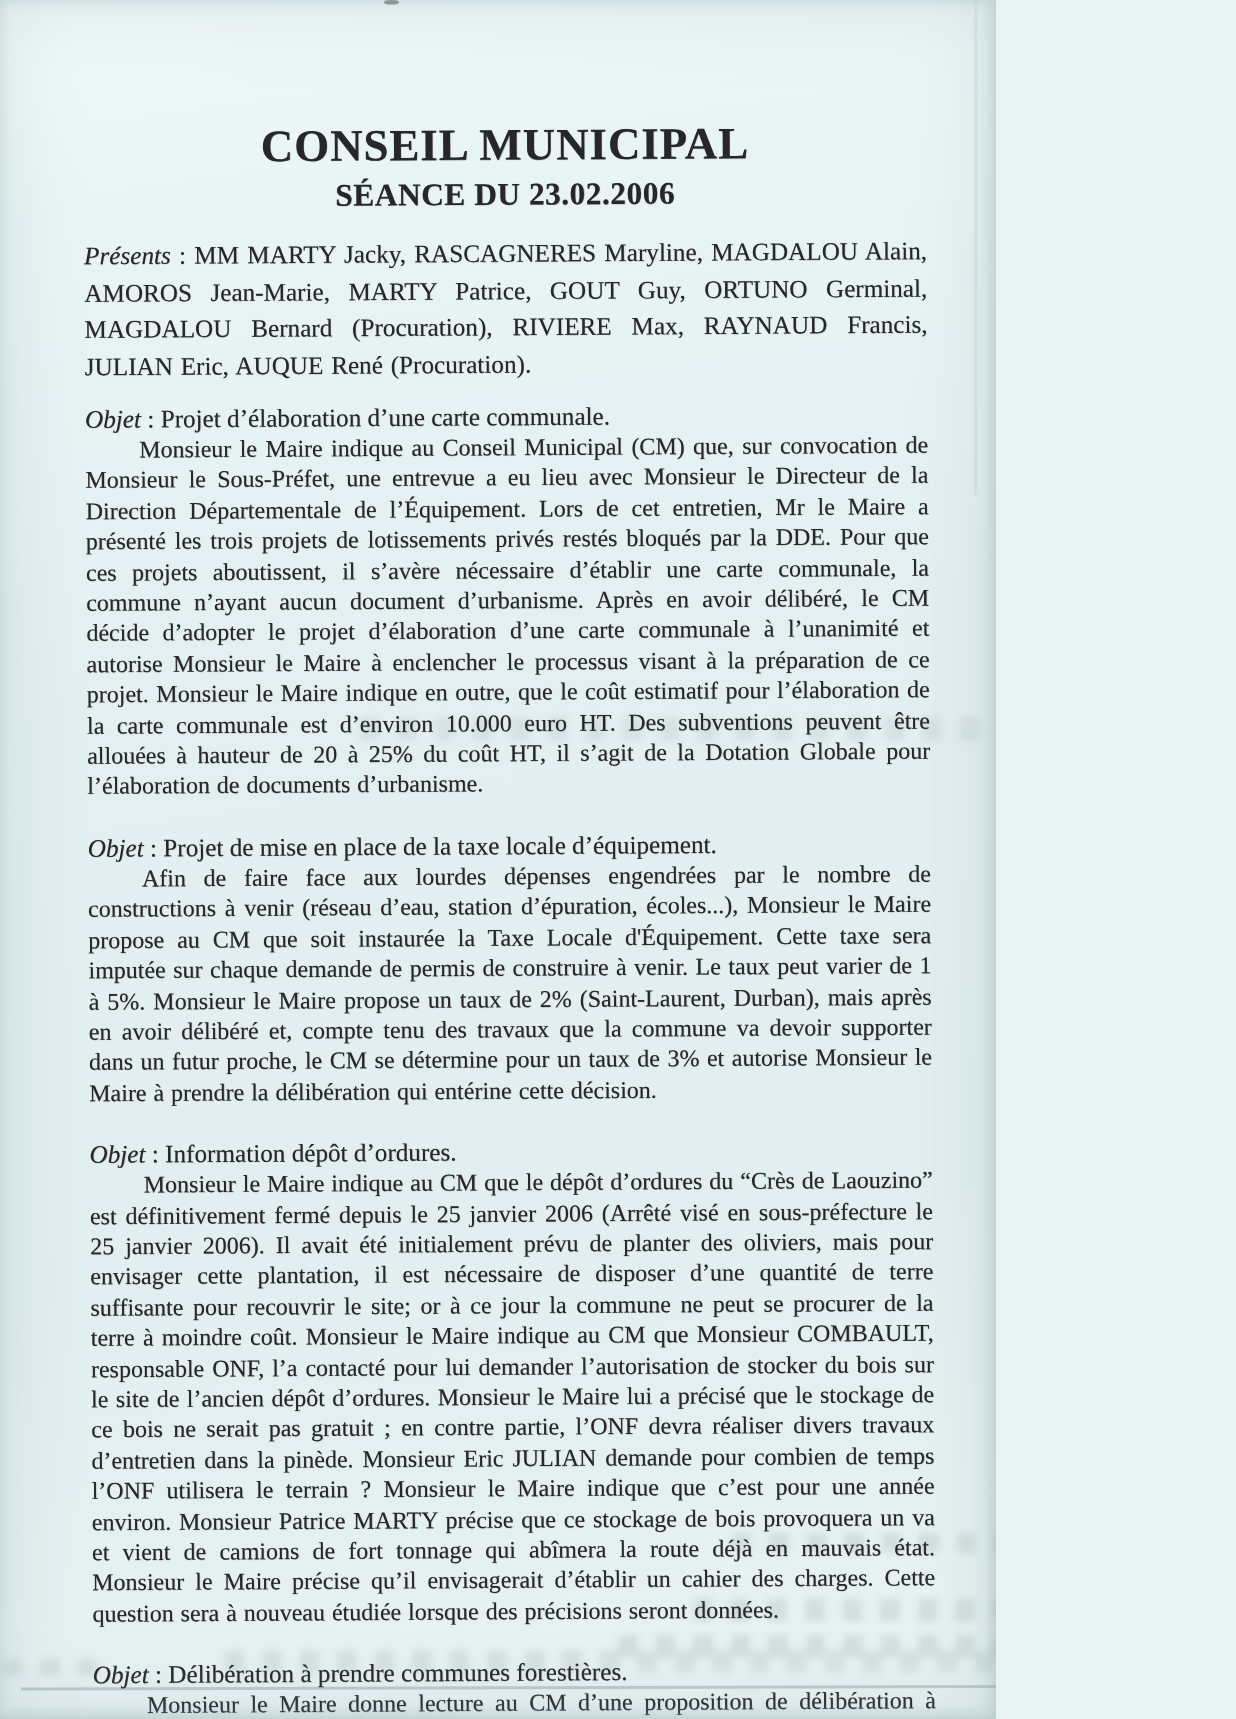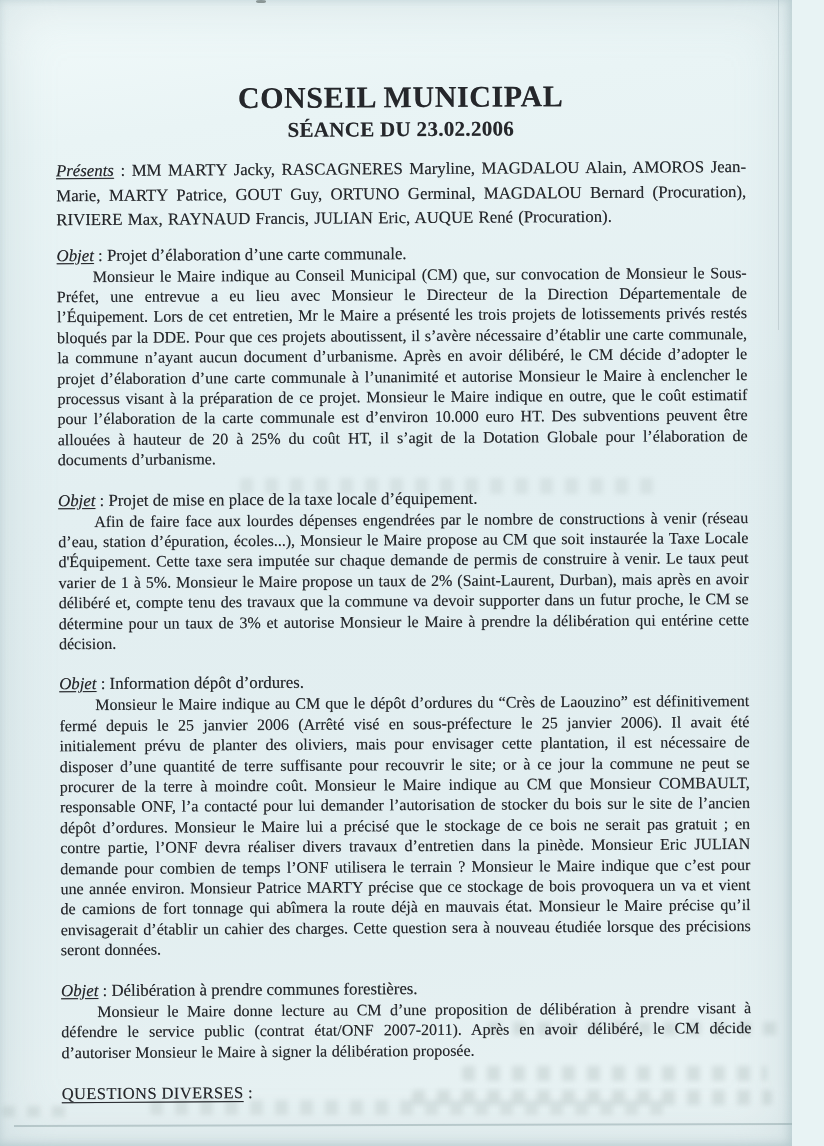--- a/index.html
+++ b/index.html
@@ -1,17 +1,17 @@
 <!DOCTYPE html>
 <html><head>
 <meta charset="utf-8">
 <style>
   html,body { margin:0; padding:0; background:#e8f3f4; }
   .page {
-    position:relative; width:792px; height:1146px; overflow:hidden;
+    position:relative; width:664px; height:1146px; overflow:hidden;
     background:linear-gradient(172deg,#f2fafa 0%, #e9f4f5 12%, #e3eff1 40%, #e2eef0 70%, #e8f2f3 100%);
     font-family:"Liberation Serif", serif; color:#25272b;
   }
   .vignette { position:absolute; inset:0; pointer-events:none; z-index:5;
     box-shadow: inset 0 0 55px rgba(150,175,182,0.30), inset -4px 0 10px rgba(140,168,175,0.28), inset 0 -3px 8px rgba(140,168,175,0.22); }
   .artifacts { position:absolute; inset:0; z-index:1; }
   .speck { position:absolute; left:256px; top:0; width:10px; height:3px;
     background:rgba(55,60,55,0.55); border-radius:45%; filter:blur(0.3px); }
   .edge-right { position:absolute; right:13px; top:0; width:1px; height:330px;
     background:rgba(118,140,146,0.25); filter:blur(0.6px); }
@@ -25,21 +25,21 @@
   .g4 { left:412px; top:1090px; width:360px; height:15px; }
   .g5 { left:150px; top:1100px; width:520px; height:15px; opacity:0.42; }
   .g6 { left:2px;   top:1106px; width:74px;  height:11px; opacity:0.45; }
 
   .tilt { position:absolute; inset:0; z-index:2; padding:80px 47px 0 55px; box-sizing:border-box;
     transform:rotate(-0.35deg); transform-origin:412px 0;
     text-shadow:0.2px 0.2px 0.5px rgba(35,38,42,0.50); }
   .title { margin:0; text-align:center; font-size:30px; line-height:33px; font-weight:700; letter-spacing:0.6px; }
   .subtitle { margin:4px 0 0; text-align:center; font-size:21px; line-height:24px; font-weight:700; letter-spacing:0.3px; }
   .presents { margin:16px 0 0; font-size:16.8px; line-height:24.5px; text-align:justify; word-spacing:1px; }
-  .lbl { font-style:italic; text-decoration:underline; text-underline-offset:2px; }
+  .lbl { font-style:italic; text-underline-offset:2px; }
   .objet { margin:19px 0 0; font-size:16.8px; line-height:21px; }
   .section.first .objet { margin-top:12px; }
   .body { margin:1px 0 0; font-size:16px; line-height:20.4px; text-align:justify; text-indent:36px; word-spacing:0.6px; }
   .questions { margin:20px 0 0; font-size:16.5px; line-height:22px; letter-spacing:0.4px; font-weight:400; }
   .lbl-caps { text-decoration:underline; text-underline-offset:3px; }
 </style>
 </head>
 <body>
 
 <div class="page">

